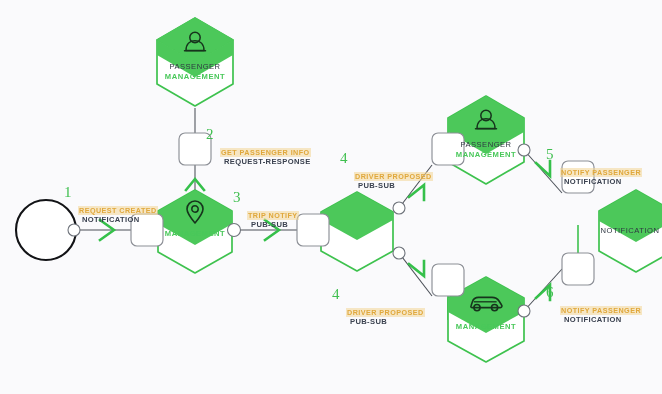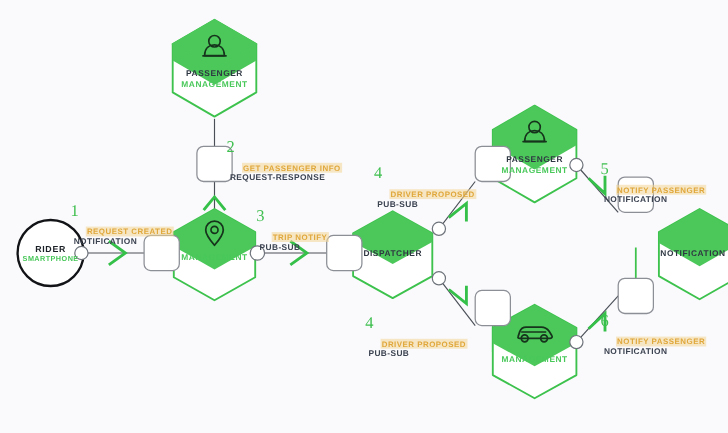--- a/index.html
+++ b/index.html
@@ -7,26 +7,26 @@
        font-family:"Liberation Sans","DejaVu Sans",sans-serif;}
   #stage{position:relative;width:662px;height:394px;background:#fafafc;}
   #svgroot{position:absolute;left:0;top:0;width:662px;height:394px;}
 
   .lbl{position:absolute;white-space:nowrap;pointer-events:none;}
   .lbl .num{position:absolute;left:0;top:-1px;font-size:15px;color:#3fbf4f;
             font-family:"Liberation Serif","DejaVu Serif",serif;line-height:1;}
   .lbl .l1{display:block;margin-left:14px;font-size:7.2px;letter-spacing:.45px;
            font-weight:700;color:#e0a83c;background:rgba(243,214,150,.55);
            padding:0 1px;line-height:9px;margin-top:20px;}
-  .lbl .l2{display:block;margin-left:3px;font-size:7.6px;letter-spacing:.35px;
+  .lbl .l2{display:block;margin-left:18px;font-size:7.6px;letter-spacing:.35px;
            font-weight:700;color:#3b4250;line-height:10px;}
 
   .hexlabel{position:absolute;text-align:center;pointer-events:none;
             width:110px;line-height:9.5px;}
-  .hexlabel .t1{display:block;font-size:7.6px;font-weight:700;letter-spacing:.5px;color:#2f3742;}
+  .hexlabel .t1{display:block;font-size:7.6px;font-weight:400;letter-spacing:.5px;color:#2f3742;}
   .hexlabel .t2{display:block;font-size:7.6px;font-weight:700;letter-spacing:.5px;color:#49c85a;}
 
   .srclabel{position:absolute;text-align:center;width:70px;pointer-events:none;line-height:9px;}
   .srclabel .t1{display:block;font-size:8px;font-weight:700;letter-spacing:.6px;color:#1b2026;}
   .srclabel .t2{display:block;font-size:6.6px;font-weight:700;letter-spacing:.4px;color:#49c85a;}
   .blur{filter:blur(.45px);}
 </style>
 </head>
 <body>
 
@@ -162,37 +162,30 @@
       <polyline points="409,197 424,185 424,200"></polyline>
 
       <polyline points="409,264 424,276 424,261"></polyline>
 
       <polyline points="536,163 550,176 550,161"></polyline>
 
       <polyline points="536,298 550,285 550,300"></polyline>
     </g>
   </svg>
 
-  <div class="srclabel blur" style="left:11px;top:222px;">
-    <span class="t1">RIDER</span>
-    <span class="t2">SMARTPHONE</span>
-  </div>
 
   <div class="hexlabel blur" style="left:140px;top:62px;">
     <span class="t1">PASSENGER</span>
     <span class="t2">MANAGEMENT</span>
   </div>
 
   <div class="hexlabel blur" style="left:140px;top:229px;">
     <span class="t2">MANAGEMENT</span>
   </div>
 
-  <div class="hexlabel blur" style="left:302px;top:226px;">
-    <span class="t1">DISPATCHER</span>
-  </div>
 
   <div class="hexlabel blur" style="left:431px;top:140px;">
     <span class="t1">PASSENGER</span>
     <span class="t2">MANAGEMENT</span>
   </div>
 
   <div class="hexlabel blur" style="left:431px;top:322px;">
     <span class="t2">MANAGEMENT</span>
   </div>
 

